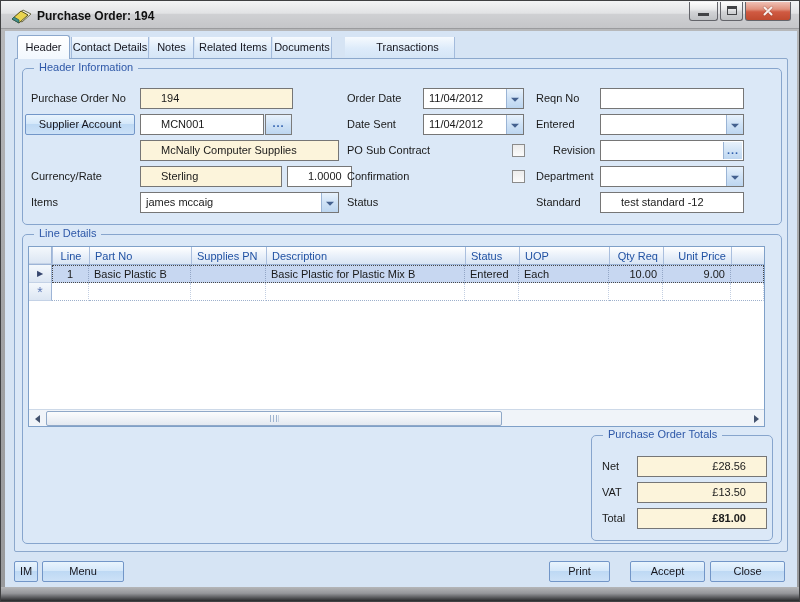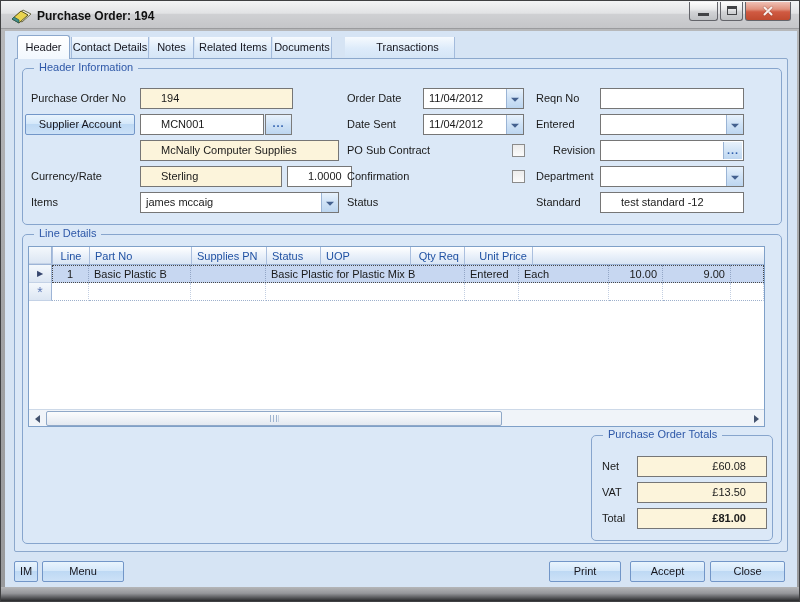--- a/index.html
+++ b/index.html
@@ -223,20 +223,21 @@
 
     <div class="groupbox g-lines">
       <span class="group-label">Line Details</span>
 
       <div class="grid">
         <div class="g-row g-head">
           <div class="sel-cell"></div>
           <div class="cell w-line">Line</div>
           <div class="cell w-part">Part No</div>
           <div class="cell w-suppn">Supplies PN</div>
+          <div class="cell w-desc">Description</div>
           <div class="cell w-status">Status</div>
           <div class="cell w-uop">UOP</div>
           <div class="cell w-qty">Qty Req</div>
           <div class="cell w-price">Unit Price</div>
           <div class="cell w-fill"></div>
         </div>
 
         <div class="g-row">
           <div class="sel-cell">
             <span class="cur-row">▶</span>
@@ -278,29 +279,29 @@
           <div class="sb-thumb"></div>
           <div class="sb-btn sb-right">
               <span class="tri tri-right"></span>
             </div>
         </div>
       </div>
 
       <div class="groupbox g-totals">
         <span class="group-label">Purchase Order Totals</span>
         <span class="lbl" style="left:10px;top:20px;">Net</span>
-        <div class="fld" style="left:45px;top:20px;width:130px;">£60.08</div>
+        <div class="fld" style="left:45px;top:20px;width:130px;">£28.56</div>
         <span class="lbl" style="left:10px;top:46px;">VAT</span>
         <div class="fld" style="left:45px;top:46px;width:130px;">£13.50</div>
         <span class="lbl" style="left:10px;top:72px;">Total</span>
         <div class="fld total-bold" style="left:45px;top:72px;width:130px;">£81.00</div>
       </div>
     </div>
   </div>
 
   <div class="btn footer-btn" style="left:13px;width:24px;">IM</div>
   <div class="btn footer-btn" style="left:41px;width:82px;">Menu</div>
-  <div class="btn footer-btn" style="left:548px;width:72px;">Print</div>
+  <div class="btn footer-btn" style="left:548px;width:61px;">Print</div>
   <div class="btn footer-btn" style="left:629px;width:75px;">Accept</div>
   <div class="btn footer-btn" style="left:709px;width:75px;">Close</div>
 
   <div class="bottom-frame"></div>
 </div>
 
 </body></html>

